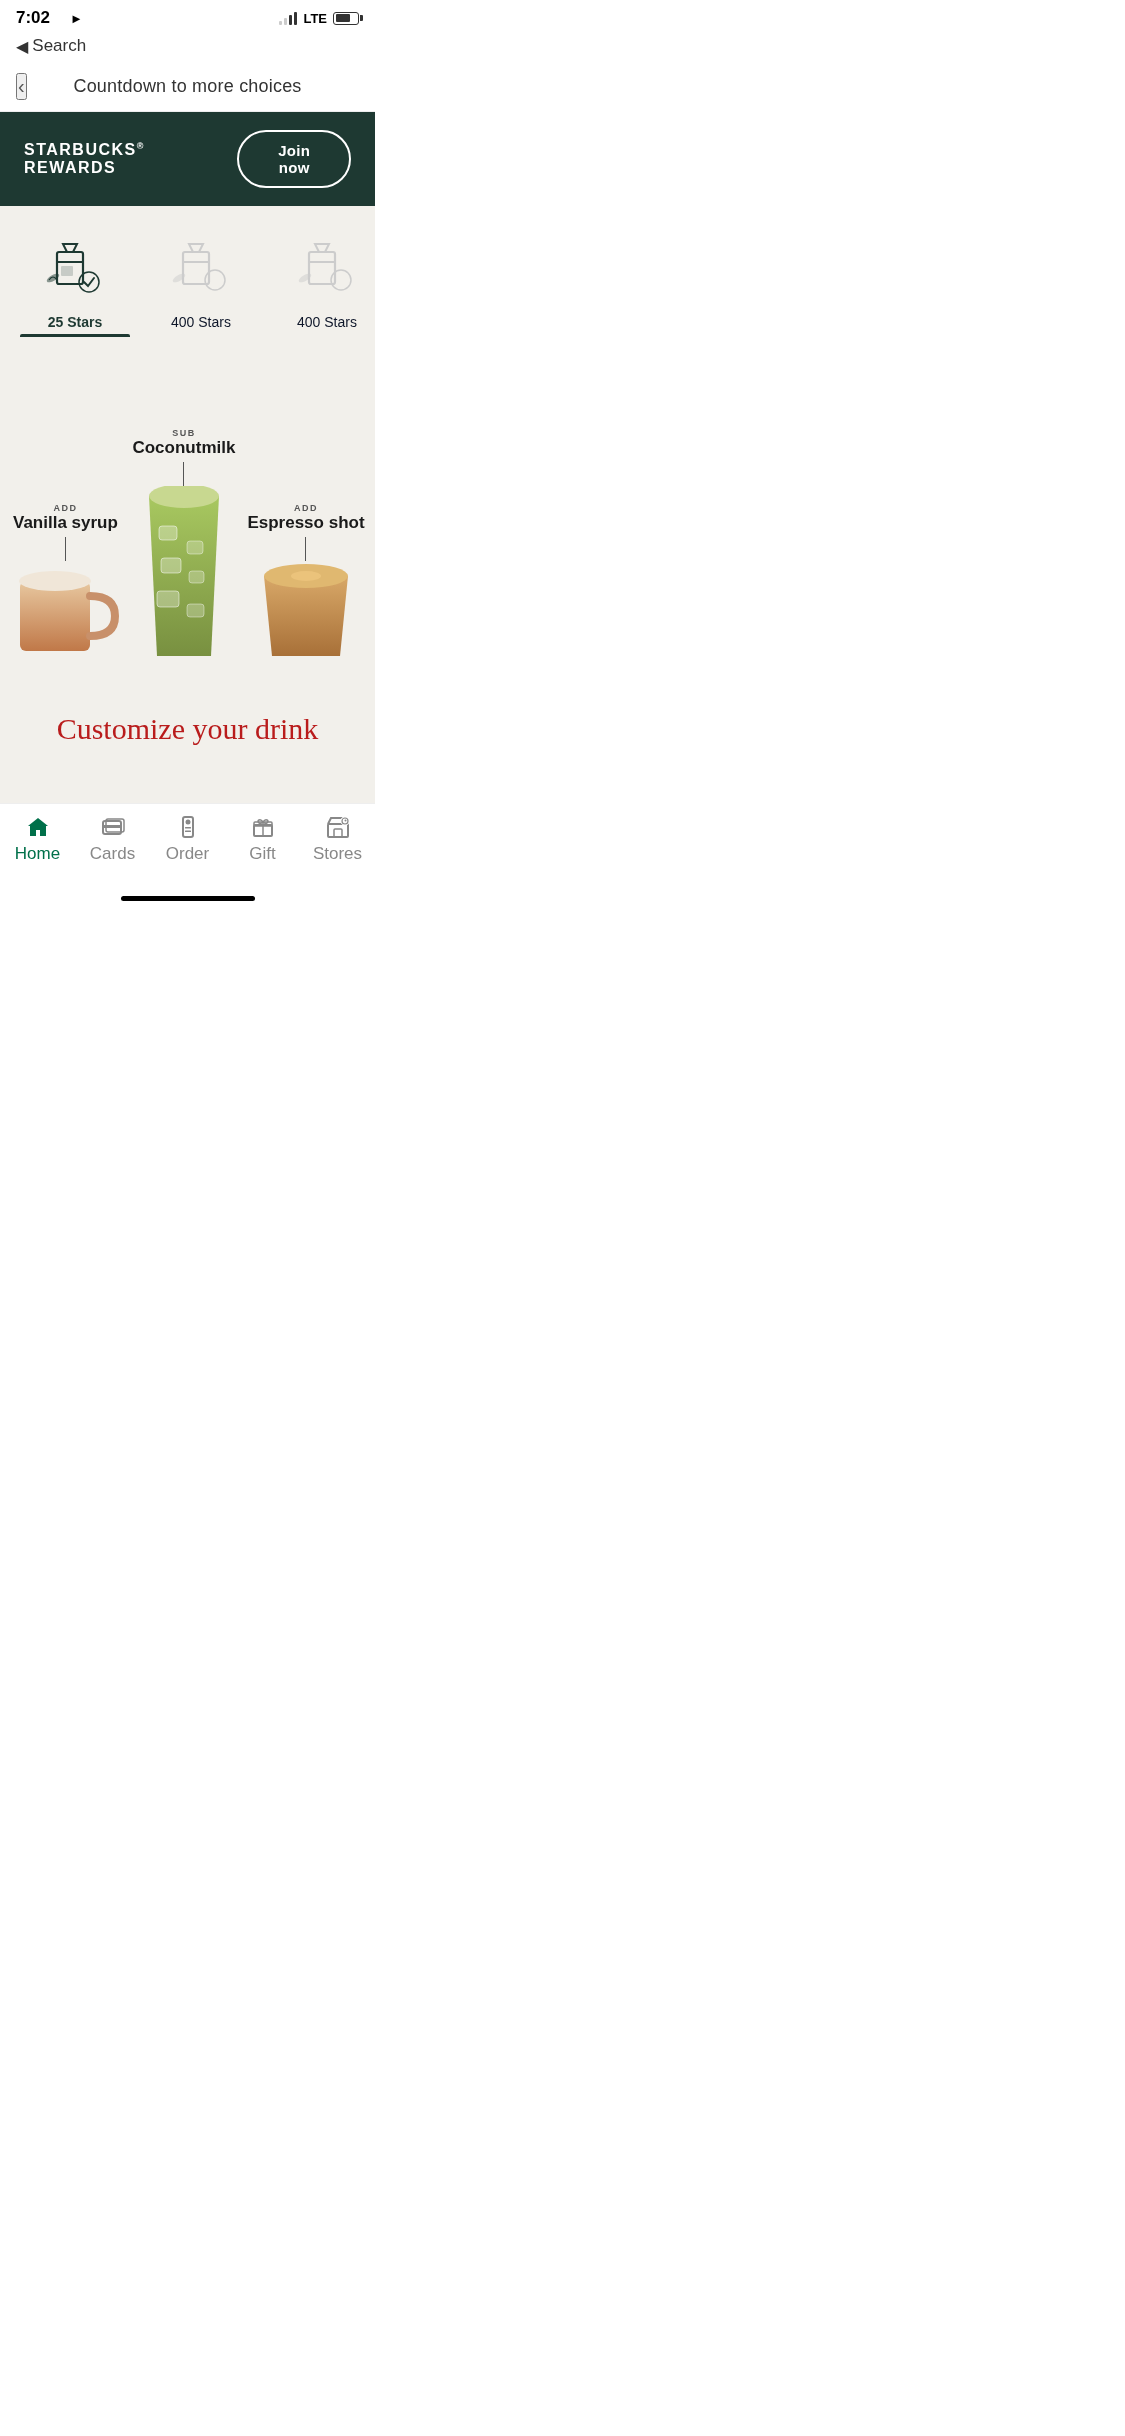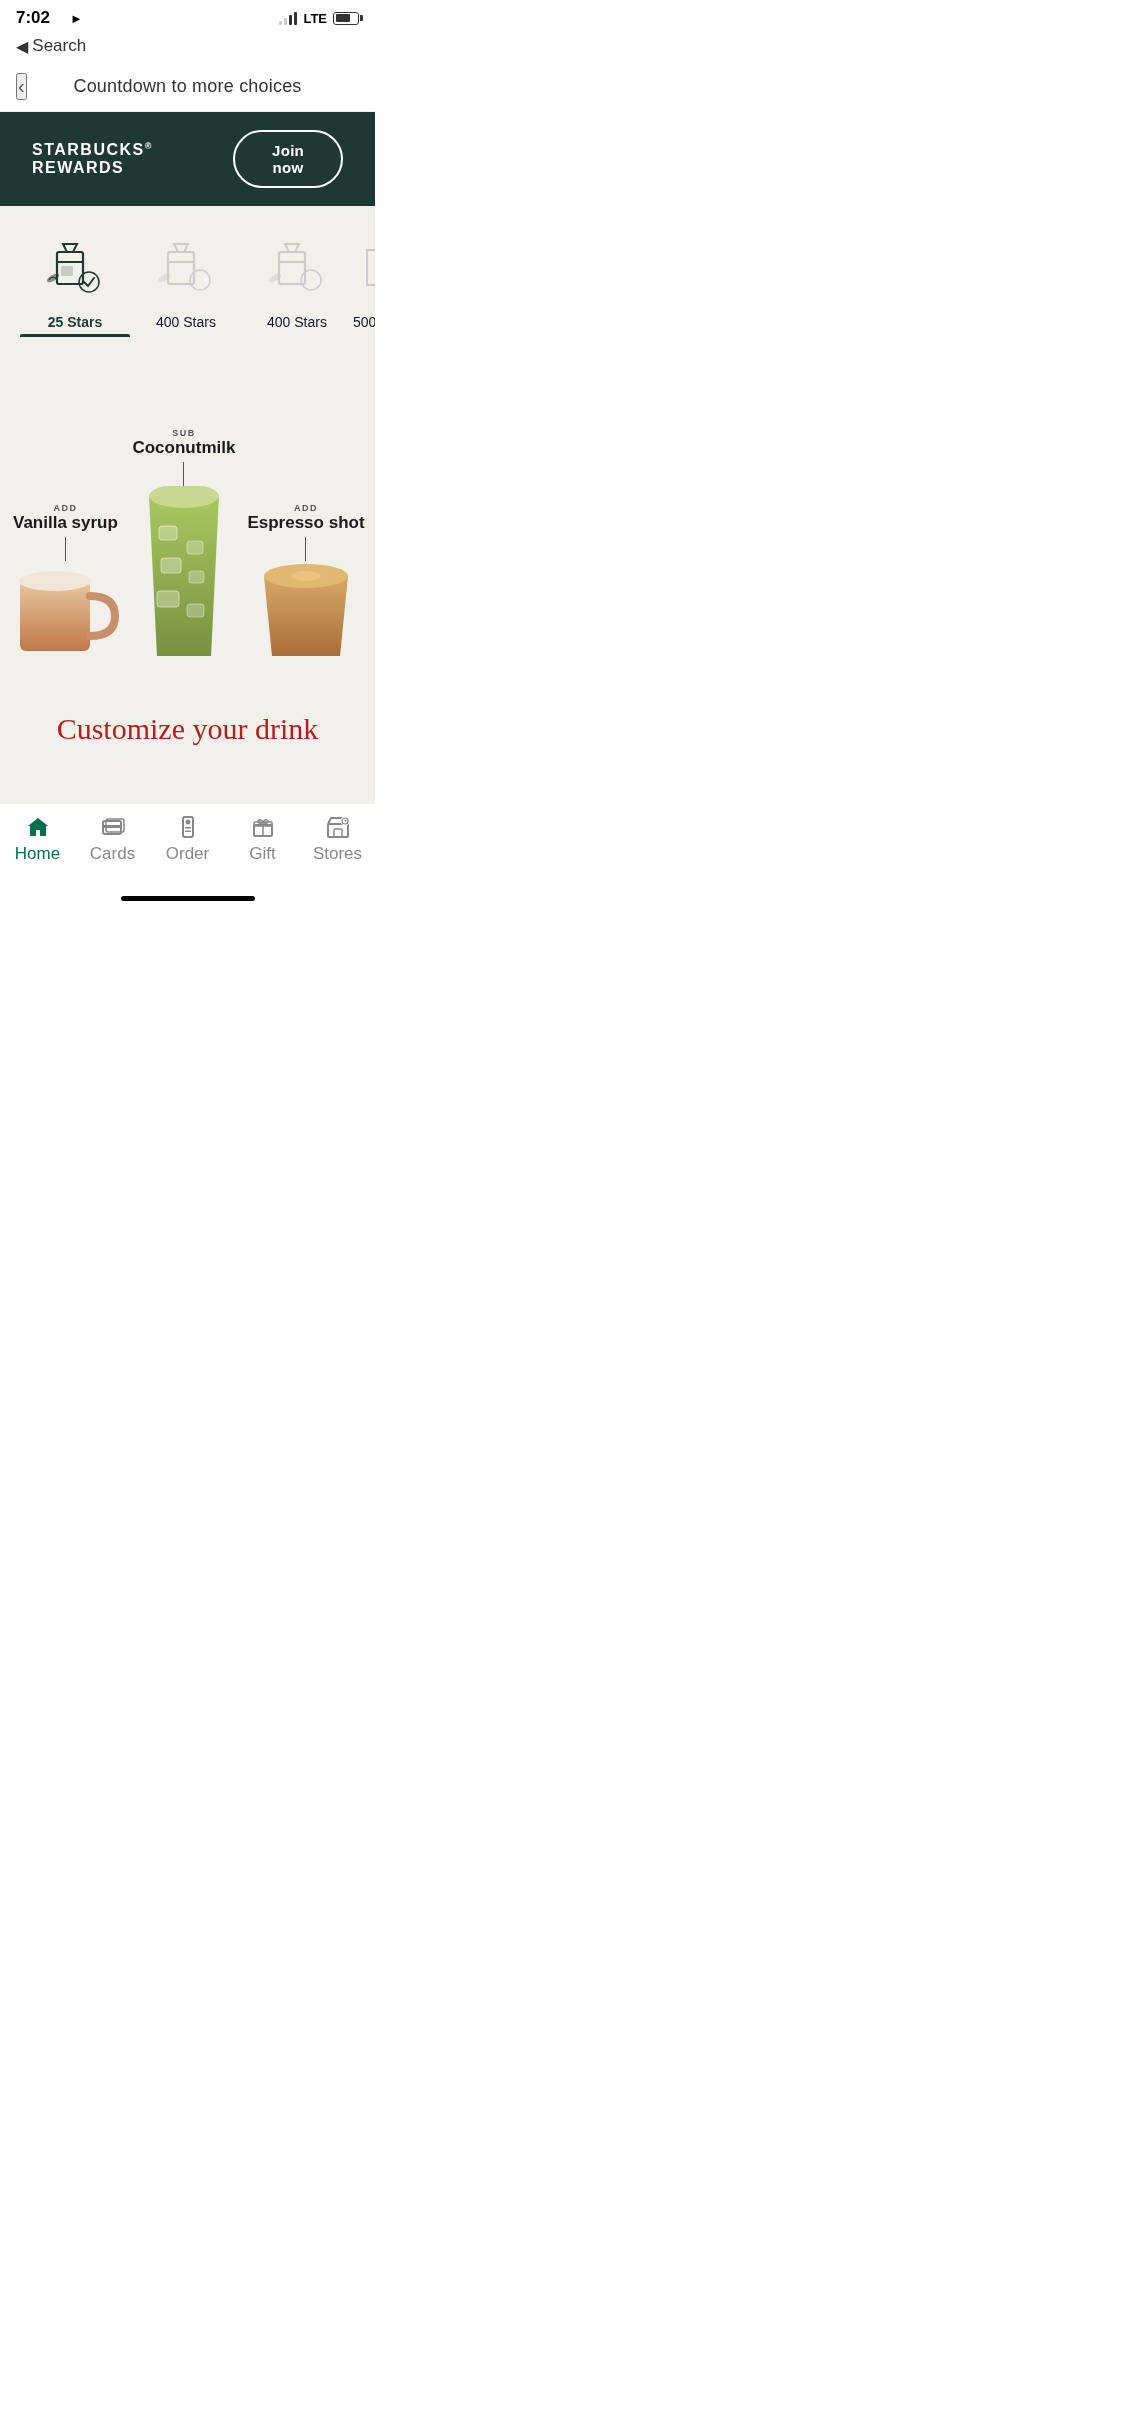--- a/index.html
+++ b/index.html
@@ -114,21 +114,21 @@
     .page-title {
       font-size: 18px;
       font-weight: 400;
       color: #333;
       letter-spacing: 0.2px;
     }
 
     
     .rewards-banner {
       background: #1e3932;
-      padding: 18px 32px;
+      padding: 18px 24px;
       display: flex;
       align-items: center;
       justify-content: flex-end;
     }
     .rewards-title {
       color: #fff;
       font-size: 16px;
       font-weight: 700;
       letter-spacing: 1.5px;
       text-transform: uppercase;
@@ -151,21 +151,21 @@
 
     
     .stars-section {
       background: #f2f0eb;
       padding: 20px 0 0;
     }
     .stars-scroll {
       display: flex;
       overflow-x: auto;
       padding: 0 20px;
-      gap: 1px;
+      gap: 16px;
       scrollbar-width: none;
     }
     .stars-scroll::-webkit-scrollbar { display: none; }
     .star-item {
       display: flex;
       flex-direction: column;
       align-items: center;
       min-width: 110px;
       padding-bottom: 14px;
       cursor: pointer;

